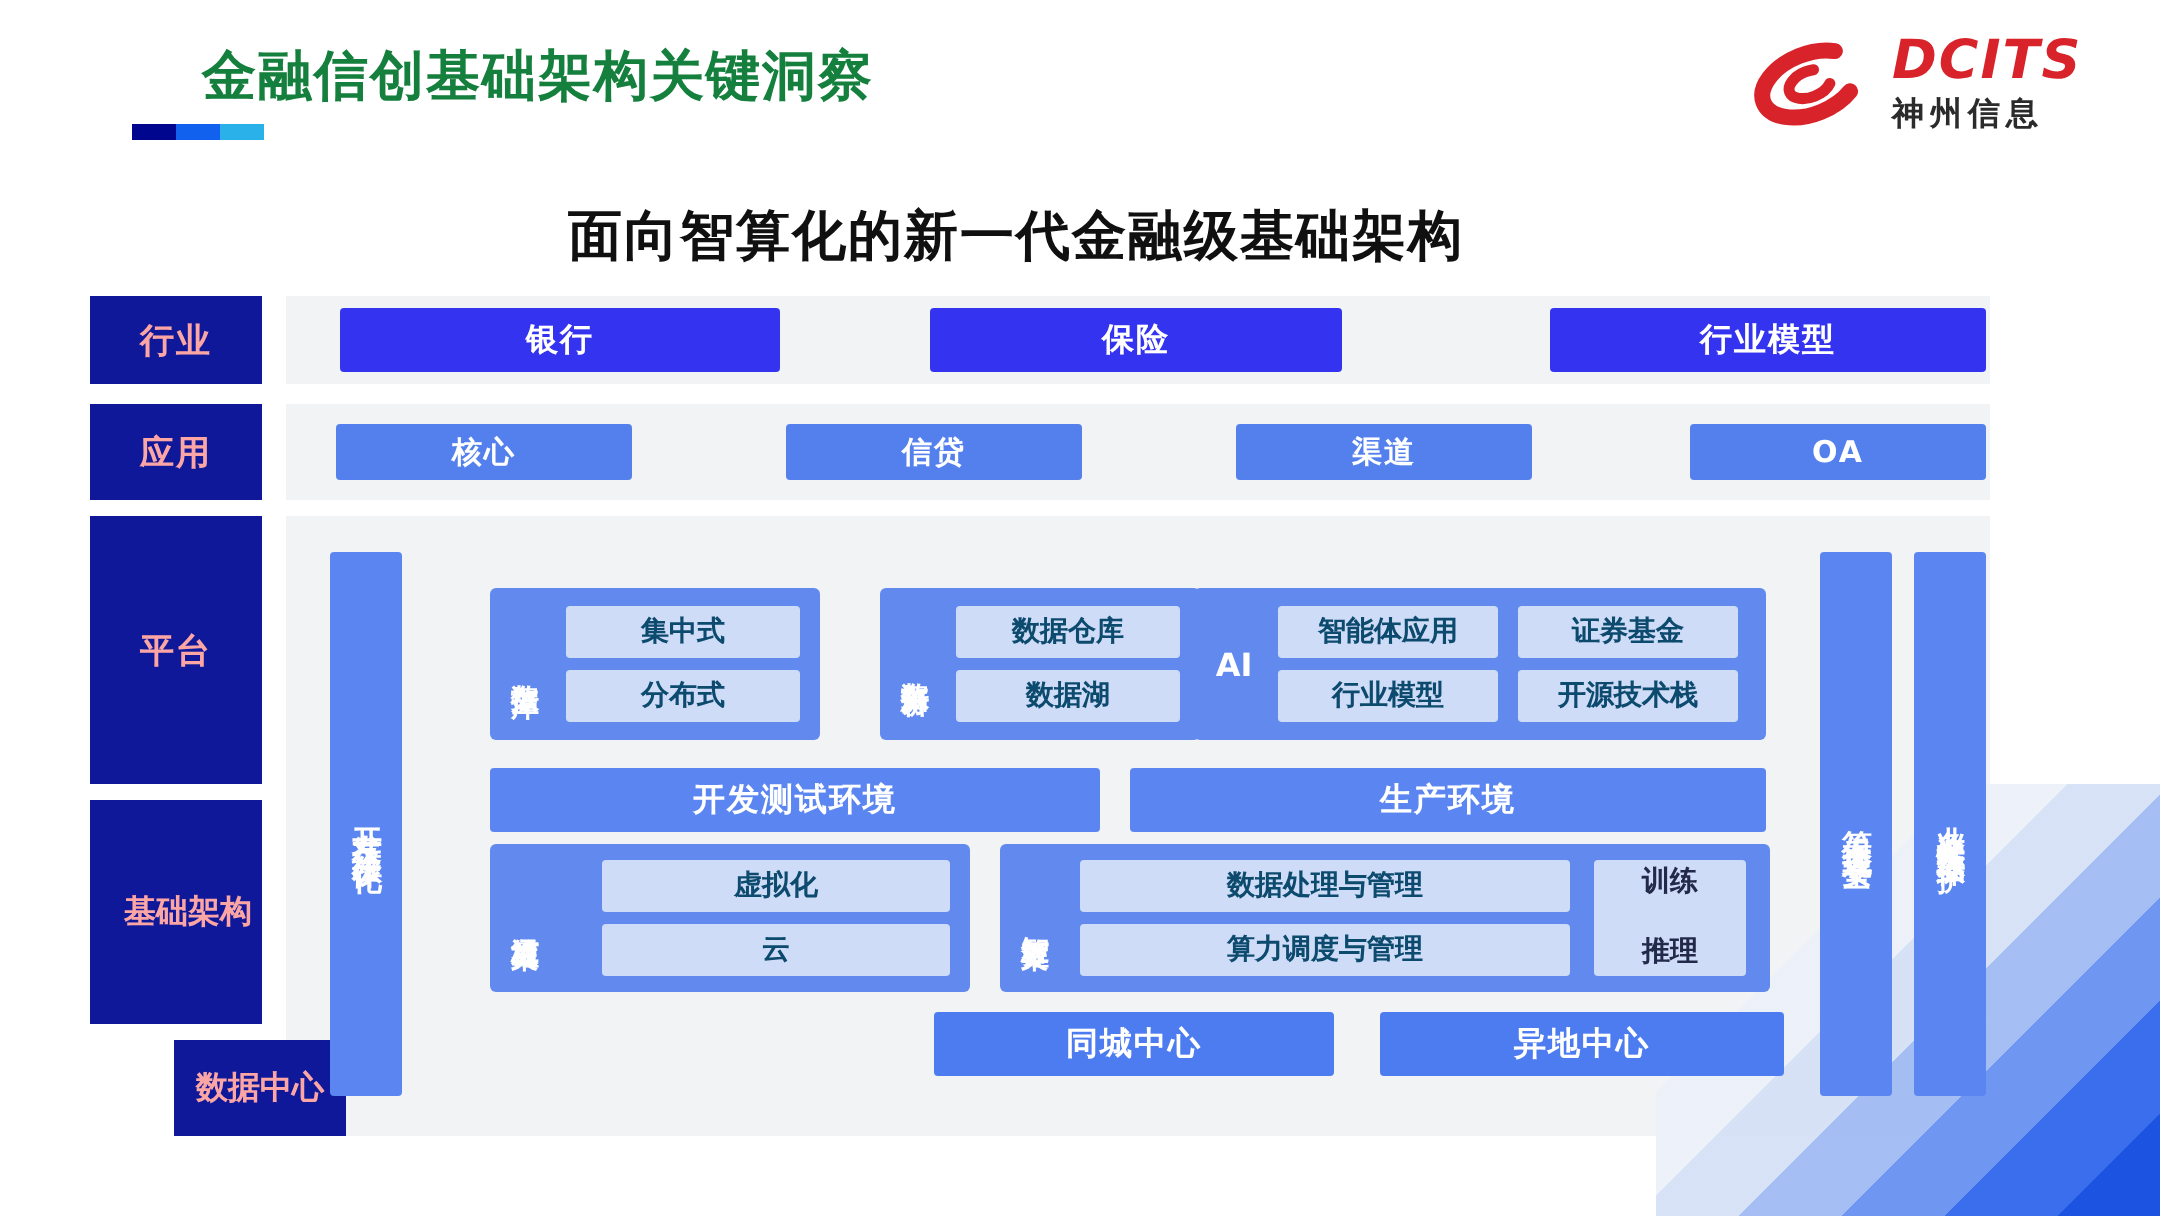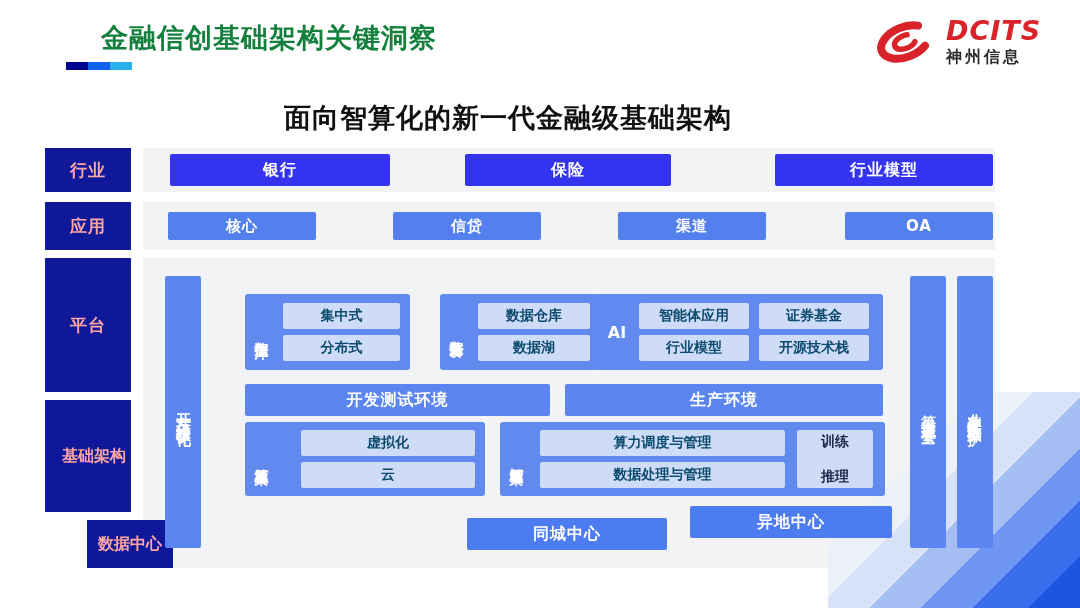--- a/index.html
+++ b/index.html
@@ -154,26 +154,26 @@
     <div class="cluster-body" style="padding-left:22px;">
       <div class="litebox">虚拟化</div>
       <div class="litebox">云</div>
     </div>
   </div>
 
   <div class="cluster" style="left:500px;top:422px;width:385px;height:74px;">
     <div class="vlabel">智算框架</div>
     <div class="smart-body">
       <div class="smart-left">
+        <div class="litebox">数据处理与管理</div>
         <div class="litebox">算力调度与管理</div>
-        <div class="litebox">数据处理与管理</div>
       </div>
       <div class="sidebox">
         <span>训练</span>
         <span>推理</span>
       </div>
     </div>
   </div>
 
-  <div class="box fxc b-center" style="left:467px;top:506px;width:200px;height:32px;margin-top:12px;">同城中心</div>
+  <div class="box fxc b-center" style="left:467px;top:506px;width:200px;height:32px;">同城中心</div>
   <div class="box fxc b-center" style="left:690px;top:506px;width:202px;height:32px;">异地中心</div>
 
 </div>
 
 </body></html>

